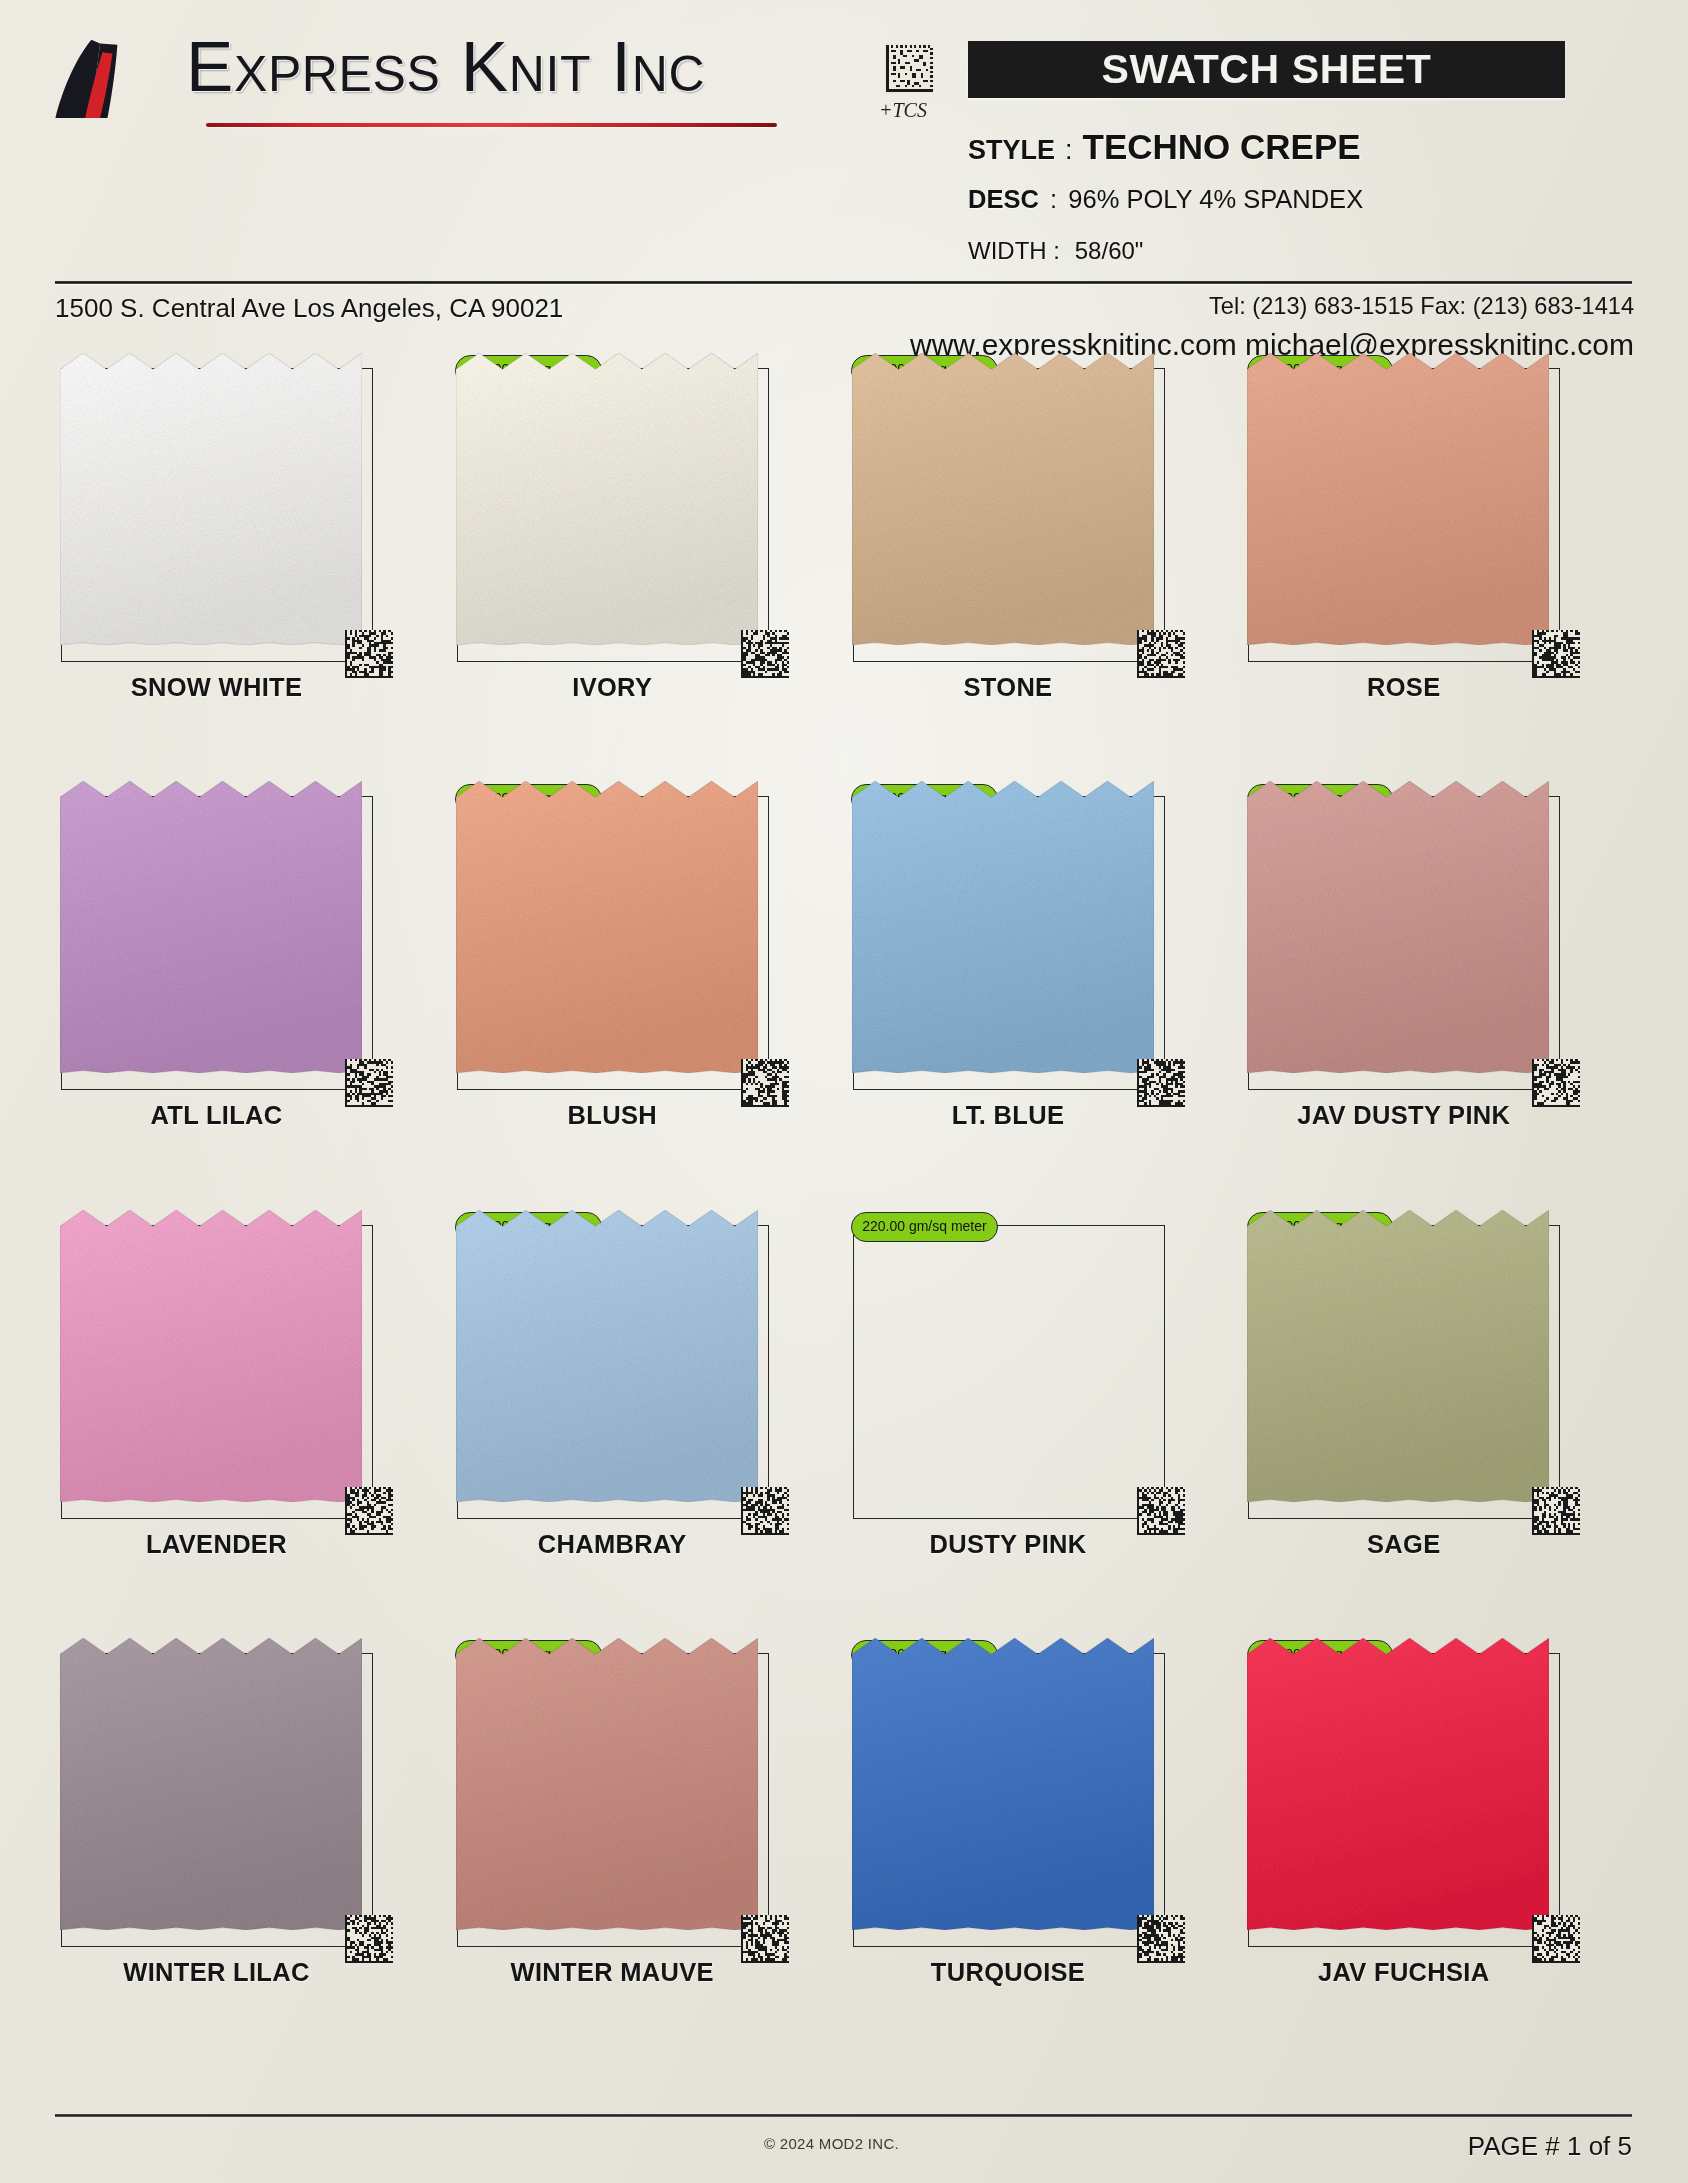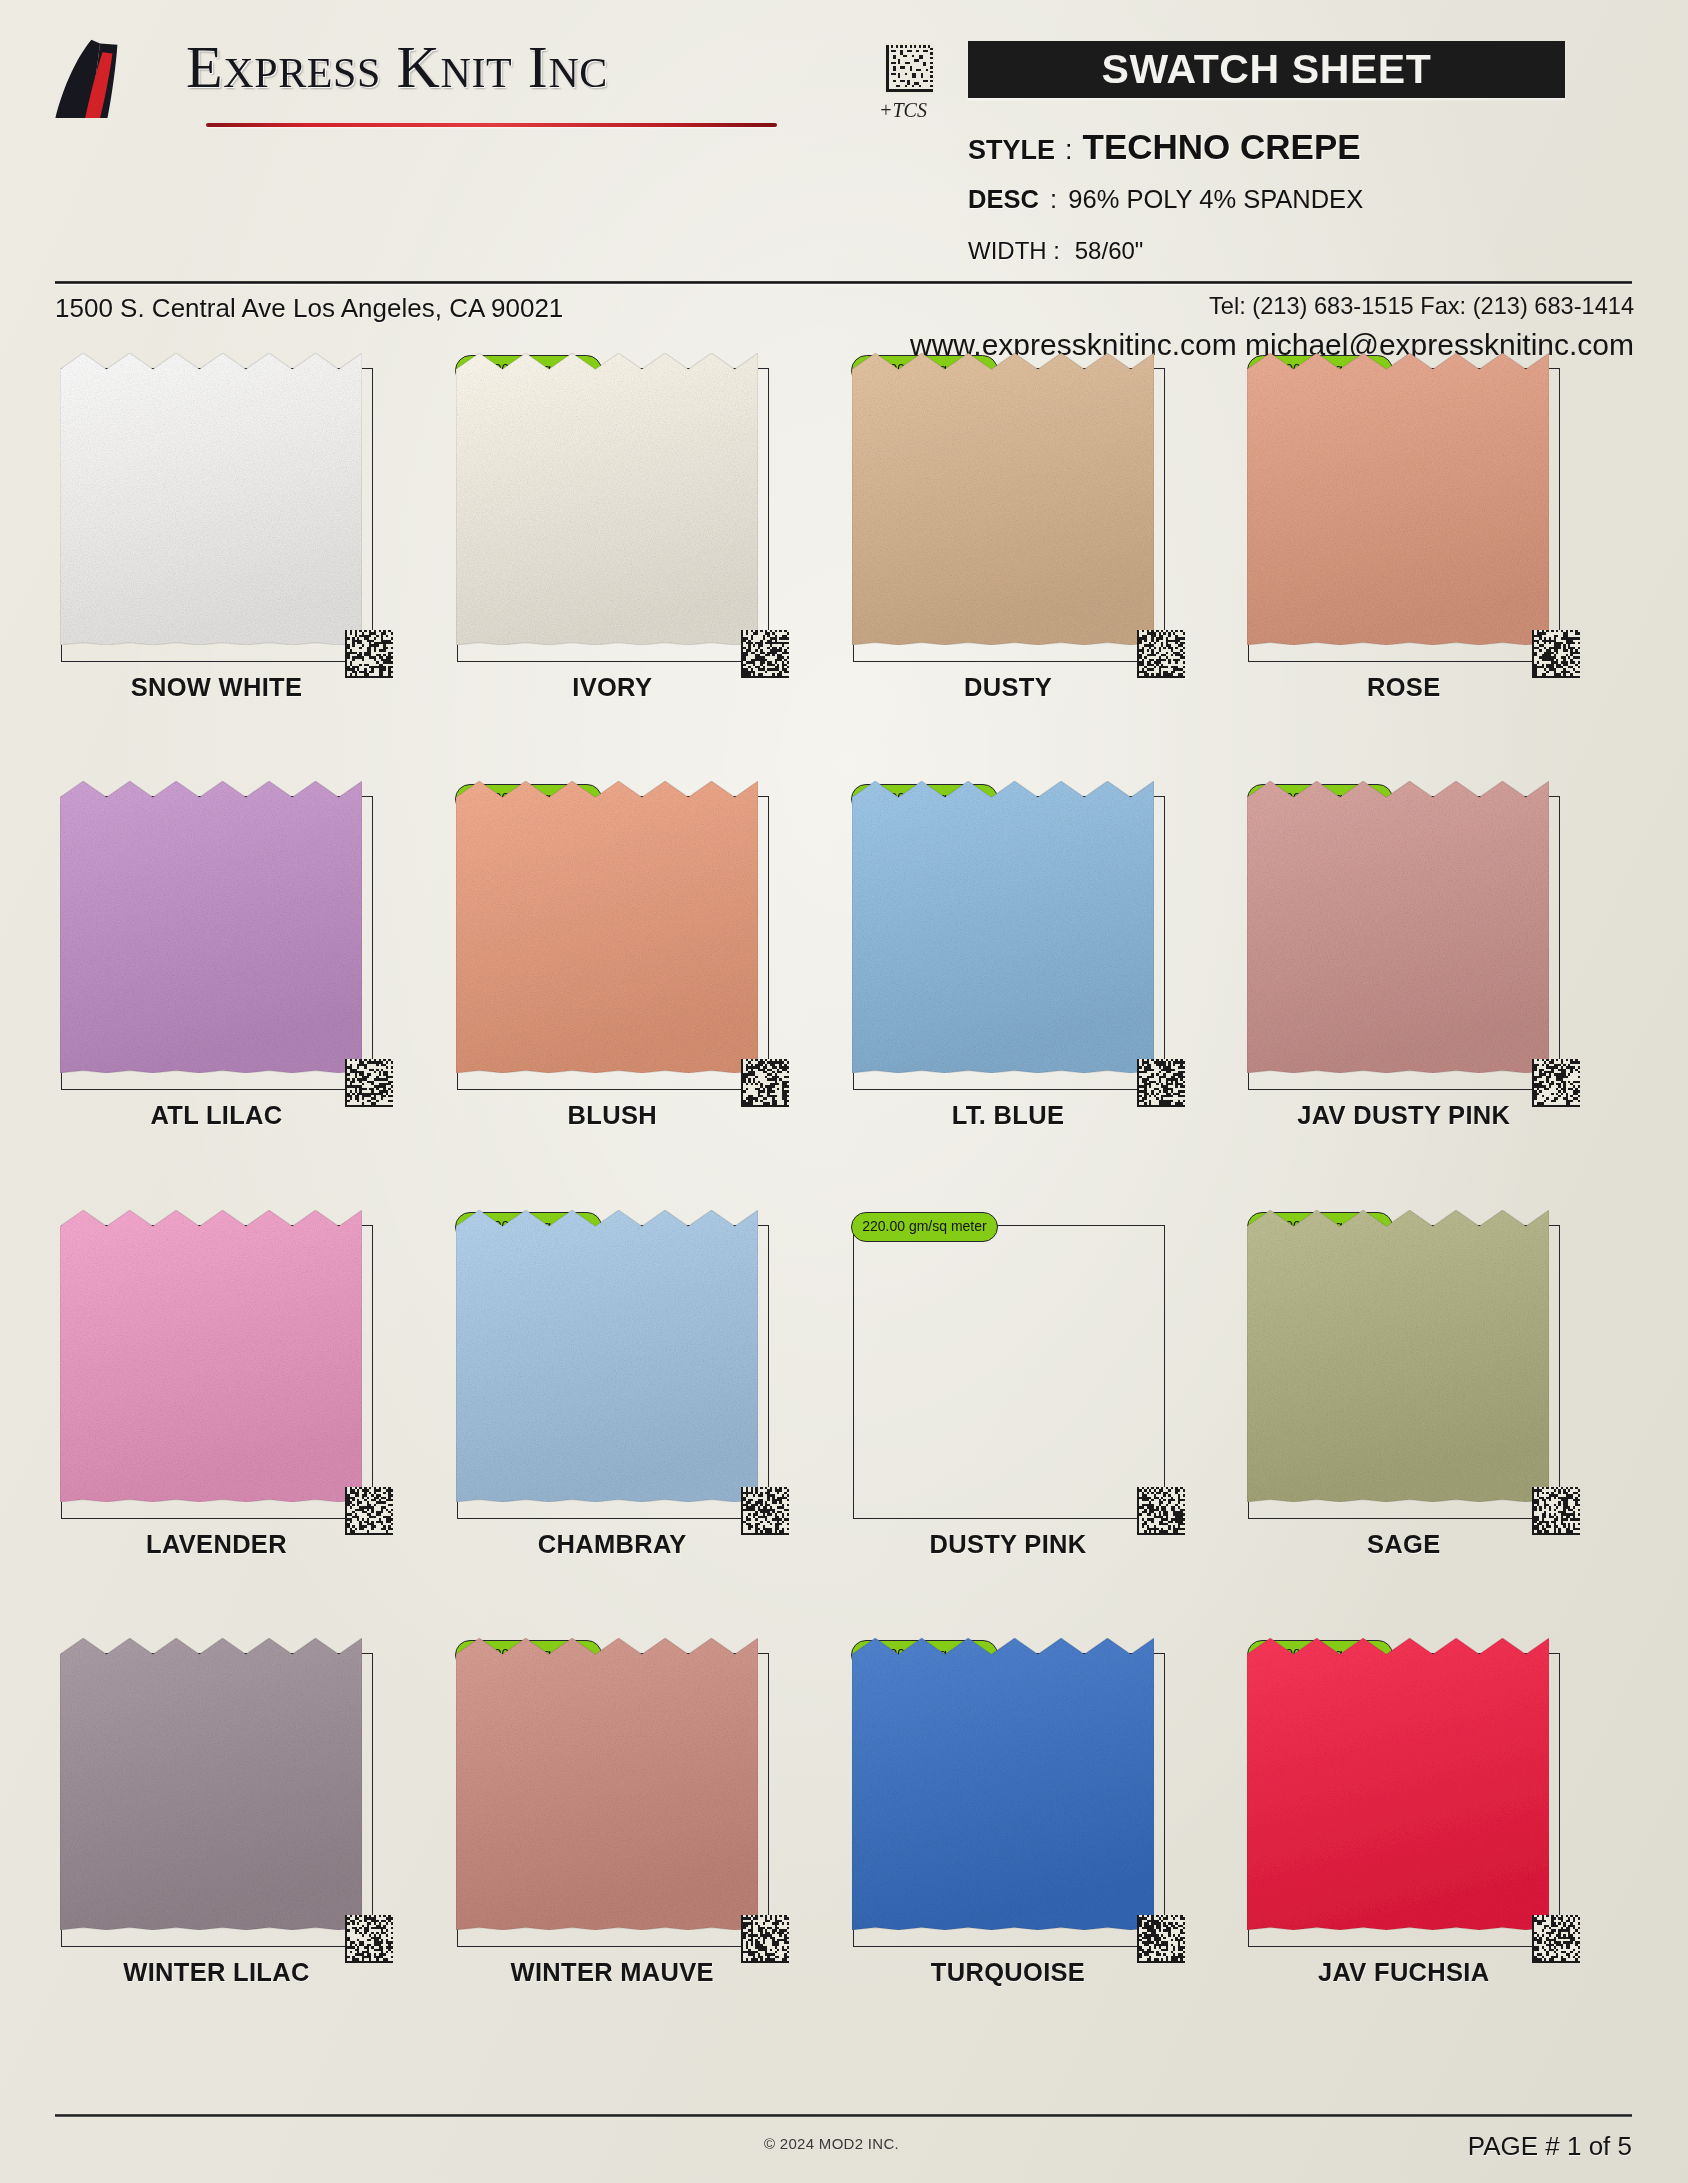--- a/index.html
+++ b/index.html
@@ -20,22 +20,22 @@
     pointer-events:none;
   }
   .sheet{position:absolute;inset:0;}
 
   
   .header{position:absolute;left:0;top:0;width:1689px;height:273px;}
   .logo-block{position:absolute;left:43px;top:30px;width:776px;height:106px;}
   .logo-mark{position:absolute;left:0;top:6.2px;width:124px;height:87px;}
   .logo-word{
     position:absolute;left:143px;top:0px;
-    font-family:Liberation Serif, serif;
-    font-size:60px;line-height:74px;
+    font-family:Liberation Sans, sans-serif;
+    font-size:71px;line-height:74px;
     letter-spacing:0.6px;
     color:#15151c;
     font-variant:small-caps;
     text-shadow:1.2px 1.2px 0 rgba(255,255,255,.85), 1.9px 1.9px 1.9px rgba(0,0,0,.28);
     white-space:nowrap;
   }
   .logo-rule{
     position:absolute;left:163px;top:93px;width:571px;height:4.3px;
     background:linear-gradient(90deg,#8d1418 0%,#d2232a 18%,#e23b3f 50%,#b81d22 82%,#7d1013 100%);
     border-radius:2.5px;
@@ -889,21 +889,21 @@
               <feComponentTransfer in="ns" result="nc">
                 <feFuncA type="linear" slope="0.38" intercept="0"></feFuncA>
               </feComponentTransfer>
               <feComposite in="nc" in2="SourceGraphic" operator="in" result="grain"></feComposite>
               <feBlend in="SourceGraphic" in2="grain" mode="multiply"></feBlend>
             </filter>
           </defs>
           <polygon points="0.0,26.0 37.4,0.0 74.8,26.0 112.2,0.0 149.5,26.0 186.9,0.0 224.3,26.0 261.7,0.0 299.1,26.0 336.5,0.0 373.8,26.0 411.2,0.0 448.6,26.0 486.0,0.0 486.0,464.0 486.0,466.0 448.6,470.0 411.2,466.0 373.8,470.0 336.5,466.0 299.1,470.0 261.7,466.0 224.3,470.0 186.9,466.0 149.5,470.0 112.2,466.0 74.8,470.0 37.4,466.0 0.0,470.0 0.0,26.0" fill="url(#g2)" filter="url(#t2)"></polygon>
           <polygon points="0.0,26.0 37.4,0.0 74.8,26.0 112.2,0.0 149.5,26.0 186.9,0.0 224.3,26.0 261.7,0.0 299.1,26.0 336.5,0.0 373.8,26.0 411.2,0.0 448.6,26.0 486.0,0.0 486.0,464.0 486.0,466.0 448.6,470.0 411.2,466.0 373.8,470.0 336.5,466.0 299.1,470.0 261.7,466.0 224.3,470.0 186.9,466.0 149.5,470.0 112.2,466.0 74.8,470.0 37.4,466.0 0.0,470.0 0.0,26.0" fill="none" stroke="rgba(0,0,0,0.10)" stroke-width="2"></polygon>
         </svg>
-        <div class="color-name">DUSTY</div>
+        <div class="color-name">STONE</div>
       </div>
       <div class="cell">
         <div class="swatch-box">
           <div class="gsm-pill">220.00 gm/sq meter</div>
           <svg class="dm-corner" viewBox="0 0 20 20" shape-rendering="crispEdges">
             <rect width="20" height="20" fill="#eceadf"></rect>
             <g fill="#1a1a1a">
               <rect x="0" y="0" width="1" height="20"></rect>
               <rect x="0" y="19" width="20" height="1"></rect>
               <rect x="0" y="0" width="1" height="1"></rect>

